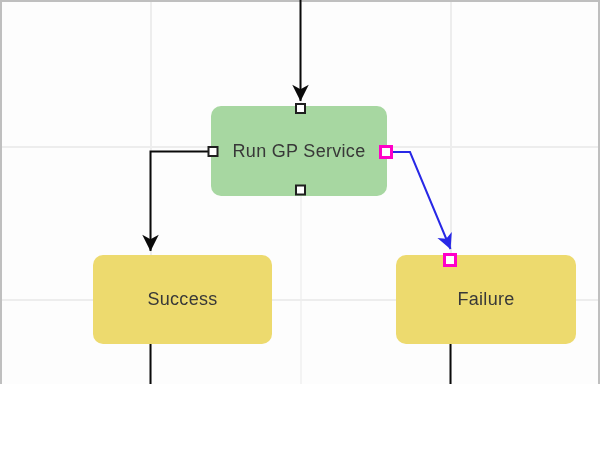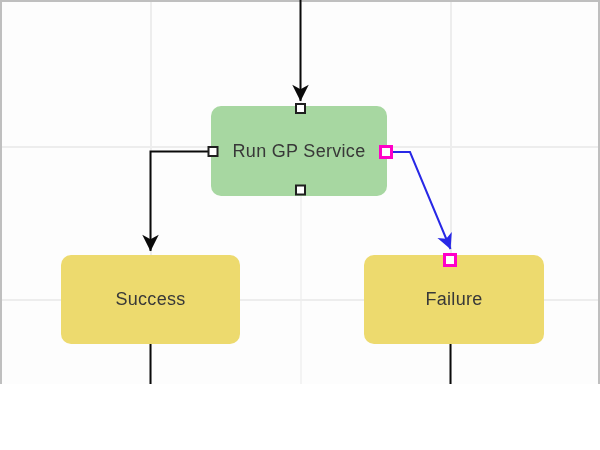--- a/index.html
+++ b/index.html
@@ -29,21 +29,21 @@
   .gh-299{top:297px;}
   .node{
     position:absolute;
     display:flex;align-items:center;justify-content:center;
     border-radius:10px;
     color:var(--node-text,#383838);
     font-size:18px;letter-spacing:.3px;
     cursor:pointer;
   }
   .node--green{background:var(--node-green,#a7d7a1);}
-  .node--yellow{background:var(--node-yellow,#edda6e);}
+  .node--yellow{background:var(--node-yellow,#edda6e);margin-left:32px;}
   #node-run{left:211px;top:106px;width:176px;height:90px;}
   #node-success{left:61px;top:255px;width:179px;height:89px;}
   #node-failure{left:364px;top:255px;width:180px;height:89px;}
   .overlay{
     position:absolute;left:0;top:0;width:600px;height:450px;
     pointer-events:none;
   }
   .link-black{stroke:var(--link-black,#0a0a0a);}
   .link-blue{stroke:var(--link-blue,#2828e6);}
   .link{fill:none;stroke-width:2px;}

